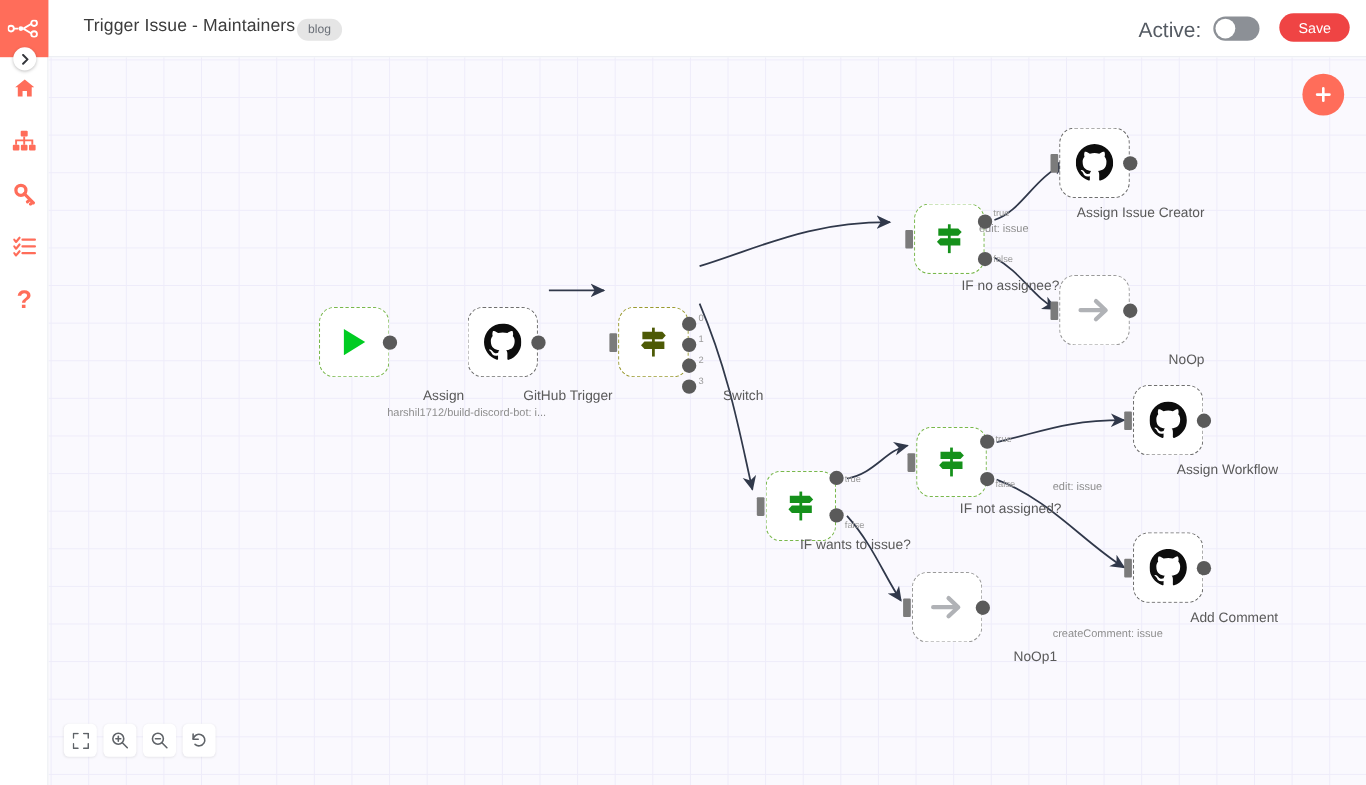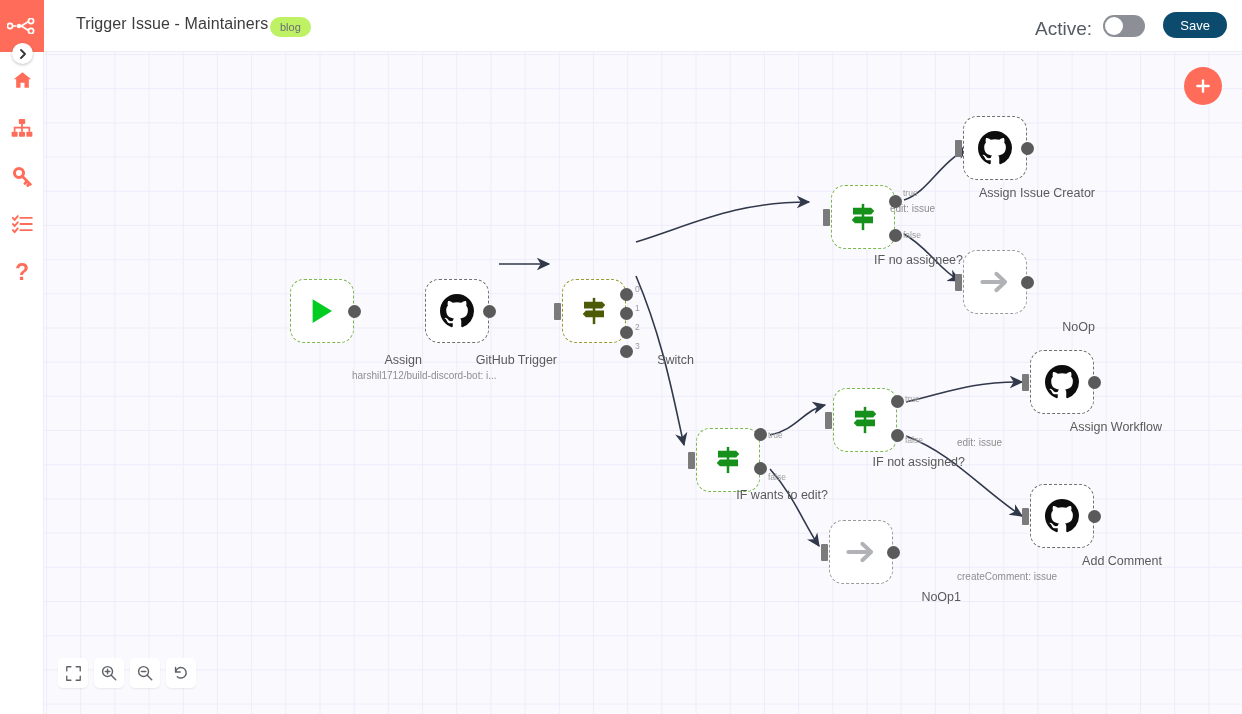--- a/index.html
+++ b/index.html
@@ -49,42 +49,42 @@
     z-index: 20;
   }
   #workflow-title {
     position: absolute; left: 32px; top: 15px;
     font-size: 16px; color: #3c3c3c; letter-spacing: .1px;
     white-space: nowrap;
   }
   #tag-blog {
     position: absolute; left: 226px; top: 17px;
     height: 20px; padding: 0 10px;
-    background: #bef264; color: #6a6f77;
+    background: #e5e5e5; color: #6a6f77;
     font-size: 11px; line-height: 20px; border-radius: 10px;
     cursor: pointer;
   }
   #active-label {
     position: absolute; right: 150px; top: 18px;
     font-size: 19px; color: #555b63; white-space: nowrap;
   }
   #active-toggle {
     position: absolute; right: 97px; top: 15px;
     width: 42px; height: 22px; border-radius: 11px;
     background: #8c9096; cursor: pointer;
   }
   #active-toggle .knob {
     position: absolute; left: 2px; top: 2px;
     width: 18px; height: 18px; border-radius: 50%;
     background: #fff;
   }
   #save-button {
     position: absolute; right: 15px; top: 12px;
     height: 26px; padding: 0 17px;
-    background: #0c4a6e; color: #fff;
+    background: #ef4444; color: #fff;
     border: none; border-radius: 13px;
     font-size: 13px; font-family: "Liberation Sans", sans-serif;
     cursor: pointer;
   }
 
   
   #canvas {
     position: absolute; left: 44px; top: 52px;
     width: 1198px; height: 662px;
     background-color: #faf9fe;
@@ -345,21 +345,21 @@
         <rect x="11" y="1.5" width="2" height="21" fill="#15911b"></rect>
         <path d="M4 4.5 H18.5 L21 7.2 L18.5 9.9 H4 Z" fill="#15911b"></path>
         <path d="M20 11.6 H5.5 L3 14.3 L5.5 17 H20 Z" fill="#15911b"></path>
       </svg>
     </div>
     <div class="port-in" style="left:644px;top:400px"></div>
     <div class="port-out" style="left:710px;top:376px"></div>
     <div class="port-out" style="left:710px;top:410px"></div>
     <div class="port-label" style="left:724px;top:378px">true</div>
     <div class="port-label" style="left:724px;top:420px">false</div>
-    <div class="node-label" style="left:584px;top:436px">IF wants to edit?</div>
+    <div class="node-label" style="left:584px;top:436px">IF wants to issue?</div>
 
     <div class="node dash-green" style="left:789px;top:336px">
       <svg width="30" height="30" viewBox="0 0 24 24">
         <rect x="11" y="1.5" width="2" height="21" fill="#15911b"></rect>
         <path d="M4 4.5 H18.5 L21 7.2 L18.5 9.9 H4 Z" fill="#15911b"></path>
         <path d="M20 11.6 H5.5 L3 14.3 L5.5 17 H20 Z" fill="#15911b"></path>
       </svg>
     </div>
     <div class="port-in" style="left:781px;top:360px"></div>
     <div class="port-out" style="left:847px;top:343px"></div>

